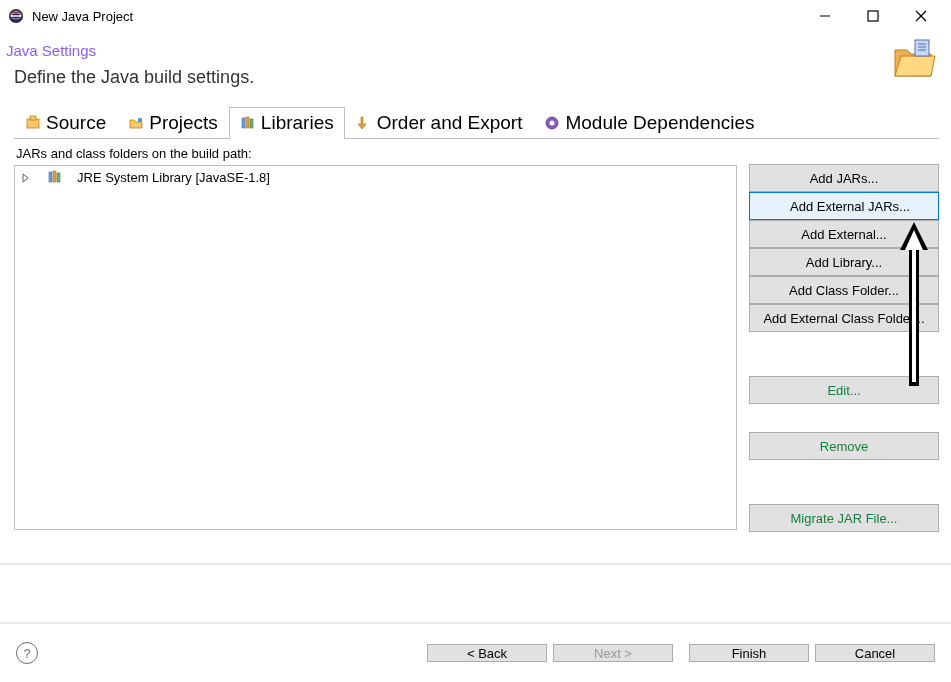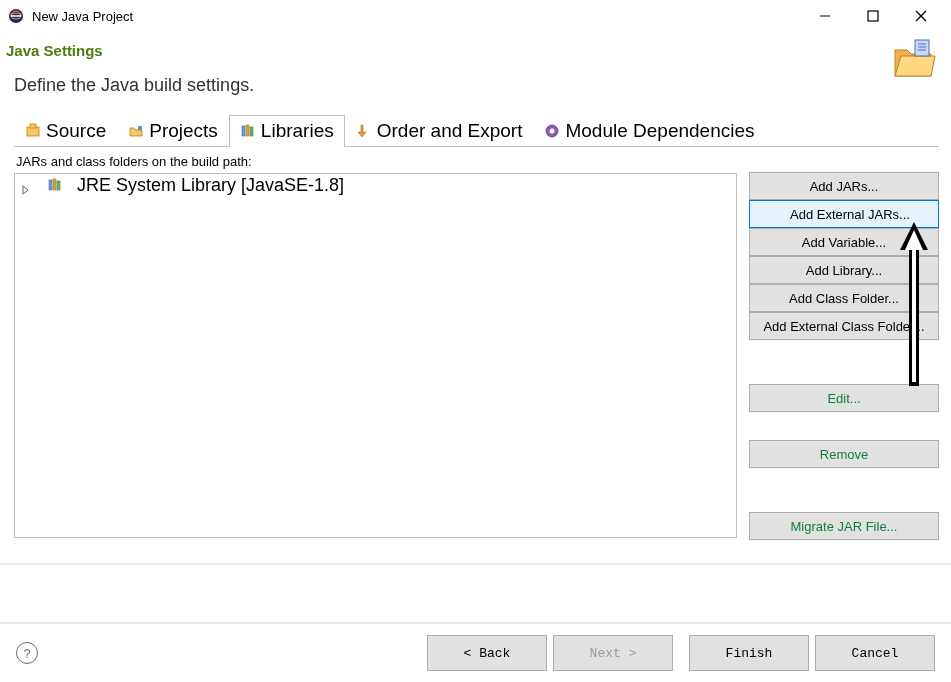--- a/index.html
+++ b/index.html
@@ -3,43 +3,43 @@
   <meta charset="utf-8">
   <style>
     * { box-sizing: border-box; margin: 0; padding: 0; font-family: "Segoe UI", Tahoma, sans-serif; }
     body { width: 951px; height: 682px; background: #fff; position: relative; overflow: hidden; }
     .titlebar { height: 32px; display: flex; align-items: center; padding: 0 8px; }
     .titlebar .eclipse-icon { width: 16px; height: 16px; margin-right: 8px; }
     .titlebar .title { font-size: 13px; color: #000; flex: 1; }
     .win-controls { display: flex; align-items: center; gap: 24px; padding-right: 10px; }
     .win-btn { width: 24px; height: 24px; display: flex; align-items: center; justify-content: center; font-size: 14px; font-family: sans-serif; }
     .header { padding: 10px 20px 18px 6px; position: relative; }
-    .header h1 { font-size: 15px; font-weight: bold; color: #4d7c0f; margin-bottom: 16px; }
+    .header h1 { font-size: 15px; font-weight: normal; color: #8b5cf6; margin-bottom: 8px; }
     .header p { font-size: 18px; color: #333; margin-left: 8px; }
     .folder-icon { position: absolute; right: 14px; top: 4px; width: 48px; height: 48px; }
     .tabs { display: flex; border-bottom: 1px solid #c0c0c0; margin: 0 12px 0 14px; position: relative; top: 1px; }
     .tab { display: flex; align-items: center; gap: 5px; padding: 4px 10px; font-size: 19px; border: 1px solid transparent; border-bottom: none; cursor: pointer; background: #fff; }
     .tab.active { border-color: #c0c0c0; background: #fff; border-top-left-radius: 0; border-top-right-radius: 0; position: relative; }
     .tab.active::after { content: ""; position: absolute; bottom: -1px; left: 0; right: 0; height: 1px; background: #fff; }
     .tab-icon { width: 16px; height: 16px; display: inline-flex; align-items: center; justify-content: center; }
     .content { display: flex; margin: 4px 12px 10px 14px; }
     .content-left { flex: 1; }
     .tree-label { font-size: 13px; padding: 4px 2px; }
     .tree-box { border: 1px solid #c0c0c0; height: 365px; background: #fff; }
-    .tree-row { display: flex; align-items: center; height: 22px; padding: 0 6px; gap: 14px; font-size: 18px; }
+    .tree-row { display: flex; align-items: center; height: 22px; padding: 0 6px; gap: 14px; font-size: 13px; }
     .chevron { width: 12px; height: 12px; display: inline-block; }
     .side-buttons { width: 190px; margin-left: 12px; display: flex; flex-direction: column; padding-top: 22px; }
     .btn { height: 28px; border: 1px solid #adadad; background: #e1e1e1; font-size: 13px; color: #000; cursor: pointer; display: flex; align-items: center; justify-content: center; }
     .btn.highlighted { border: 1px solid #0078d7; background: #e5f1fb; padding-left: 12px; }
     .btn.disabled { color: #15803d; background: #e1e1e1; cursor: default; margin-top: 28px; }
     .gap { height: 16px; }
     .footer { position: absolute; bottom: 0; left: 0; right: 0; height: 58px; display: flex; align-items: center; padding: 0 16px; }
     .help-icon { width: 22px; height: 22px; border: 1.5px solid #6e6e6e; border-radius: 50%; display: flex; align-items: center; justify-content: center; font-size: 13px; color: #6e6e6e; cursor: pointer; }
     .footer-buttons { margin-left: auto; display: flex; gap: 6px; }
-    .footer-btn { width: 120px; height: 36px; border: 1px solid #adadad; background: #e1e1e1; font-size: 13px; display: flex; align-items: center; justify-content: center; font-family: Liberation Mono, monospace; }
+    .footer-btn { width: 120px; height: 18px; border: 1px solid #adadad; background: #e1e1e1; font-size: 13px; display: flex; align-items: center; justify-content: center; }
     .footer-btn.disabled { color: #9a9a9a; }
     .arrow-annotation { position: absolute; right: 18px; top: 216px; width: 38px; height: 170px; pointer-events: none; }
     .footer-separator { position: absolute; bottom: 58px; left: 0; right: 0; height: 2px; background: #e8e8e8; }
     .mid-separator { position: absolute; top: 563px; left: 0; right: 0; height: 2px; background: #e8e8e8; }
   </style>
 </head>
 <body>
 
 <div class="titlebar">
   <span class="eclipse-icon">
@@ -150,21 +150,21 @@
               <rect x="10" y="4" width="3" height="9" fill="#70b070" stroke="#408040" stroke-width="0.6"></rect>
             </svg>
           </span>
         <span>JRE System Library [JavaSE-1.8]</span>
       </div>
     </div>
   </div>
   <div class="side-buttons">
     <button class="btn">Add JARs...</button>
     <button class="btn highlighted">Add External JARs...</button>
-    <button class="btn">Add Variable...</button>
+    <button class="btn">Add External...</button>
     <button class="btn">Add Library...</button>
     <button class="btn">Add Class Folder...</button>
     <button class="btn">Add External Class Folder...</button>
     <div class="gap"></div>
     <button class="btn disabled">Edit...</button>
     <button class="btn disabled">Remove</button>
     <div class="gap"></div>
     <button class="btn disabled">Migrate JAR File...</button>
   </div>
 </div>

